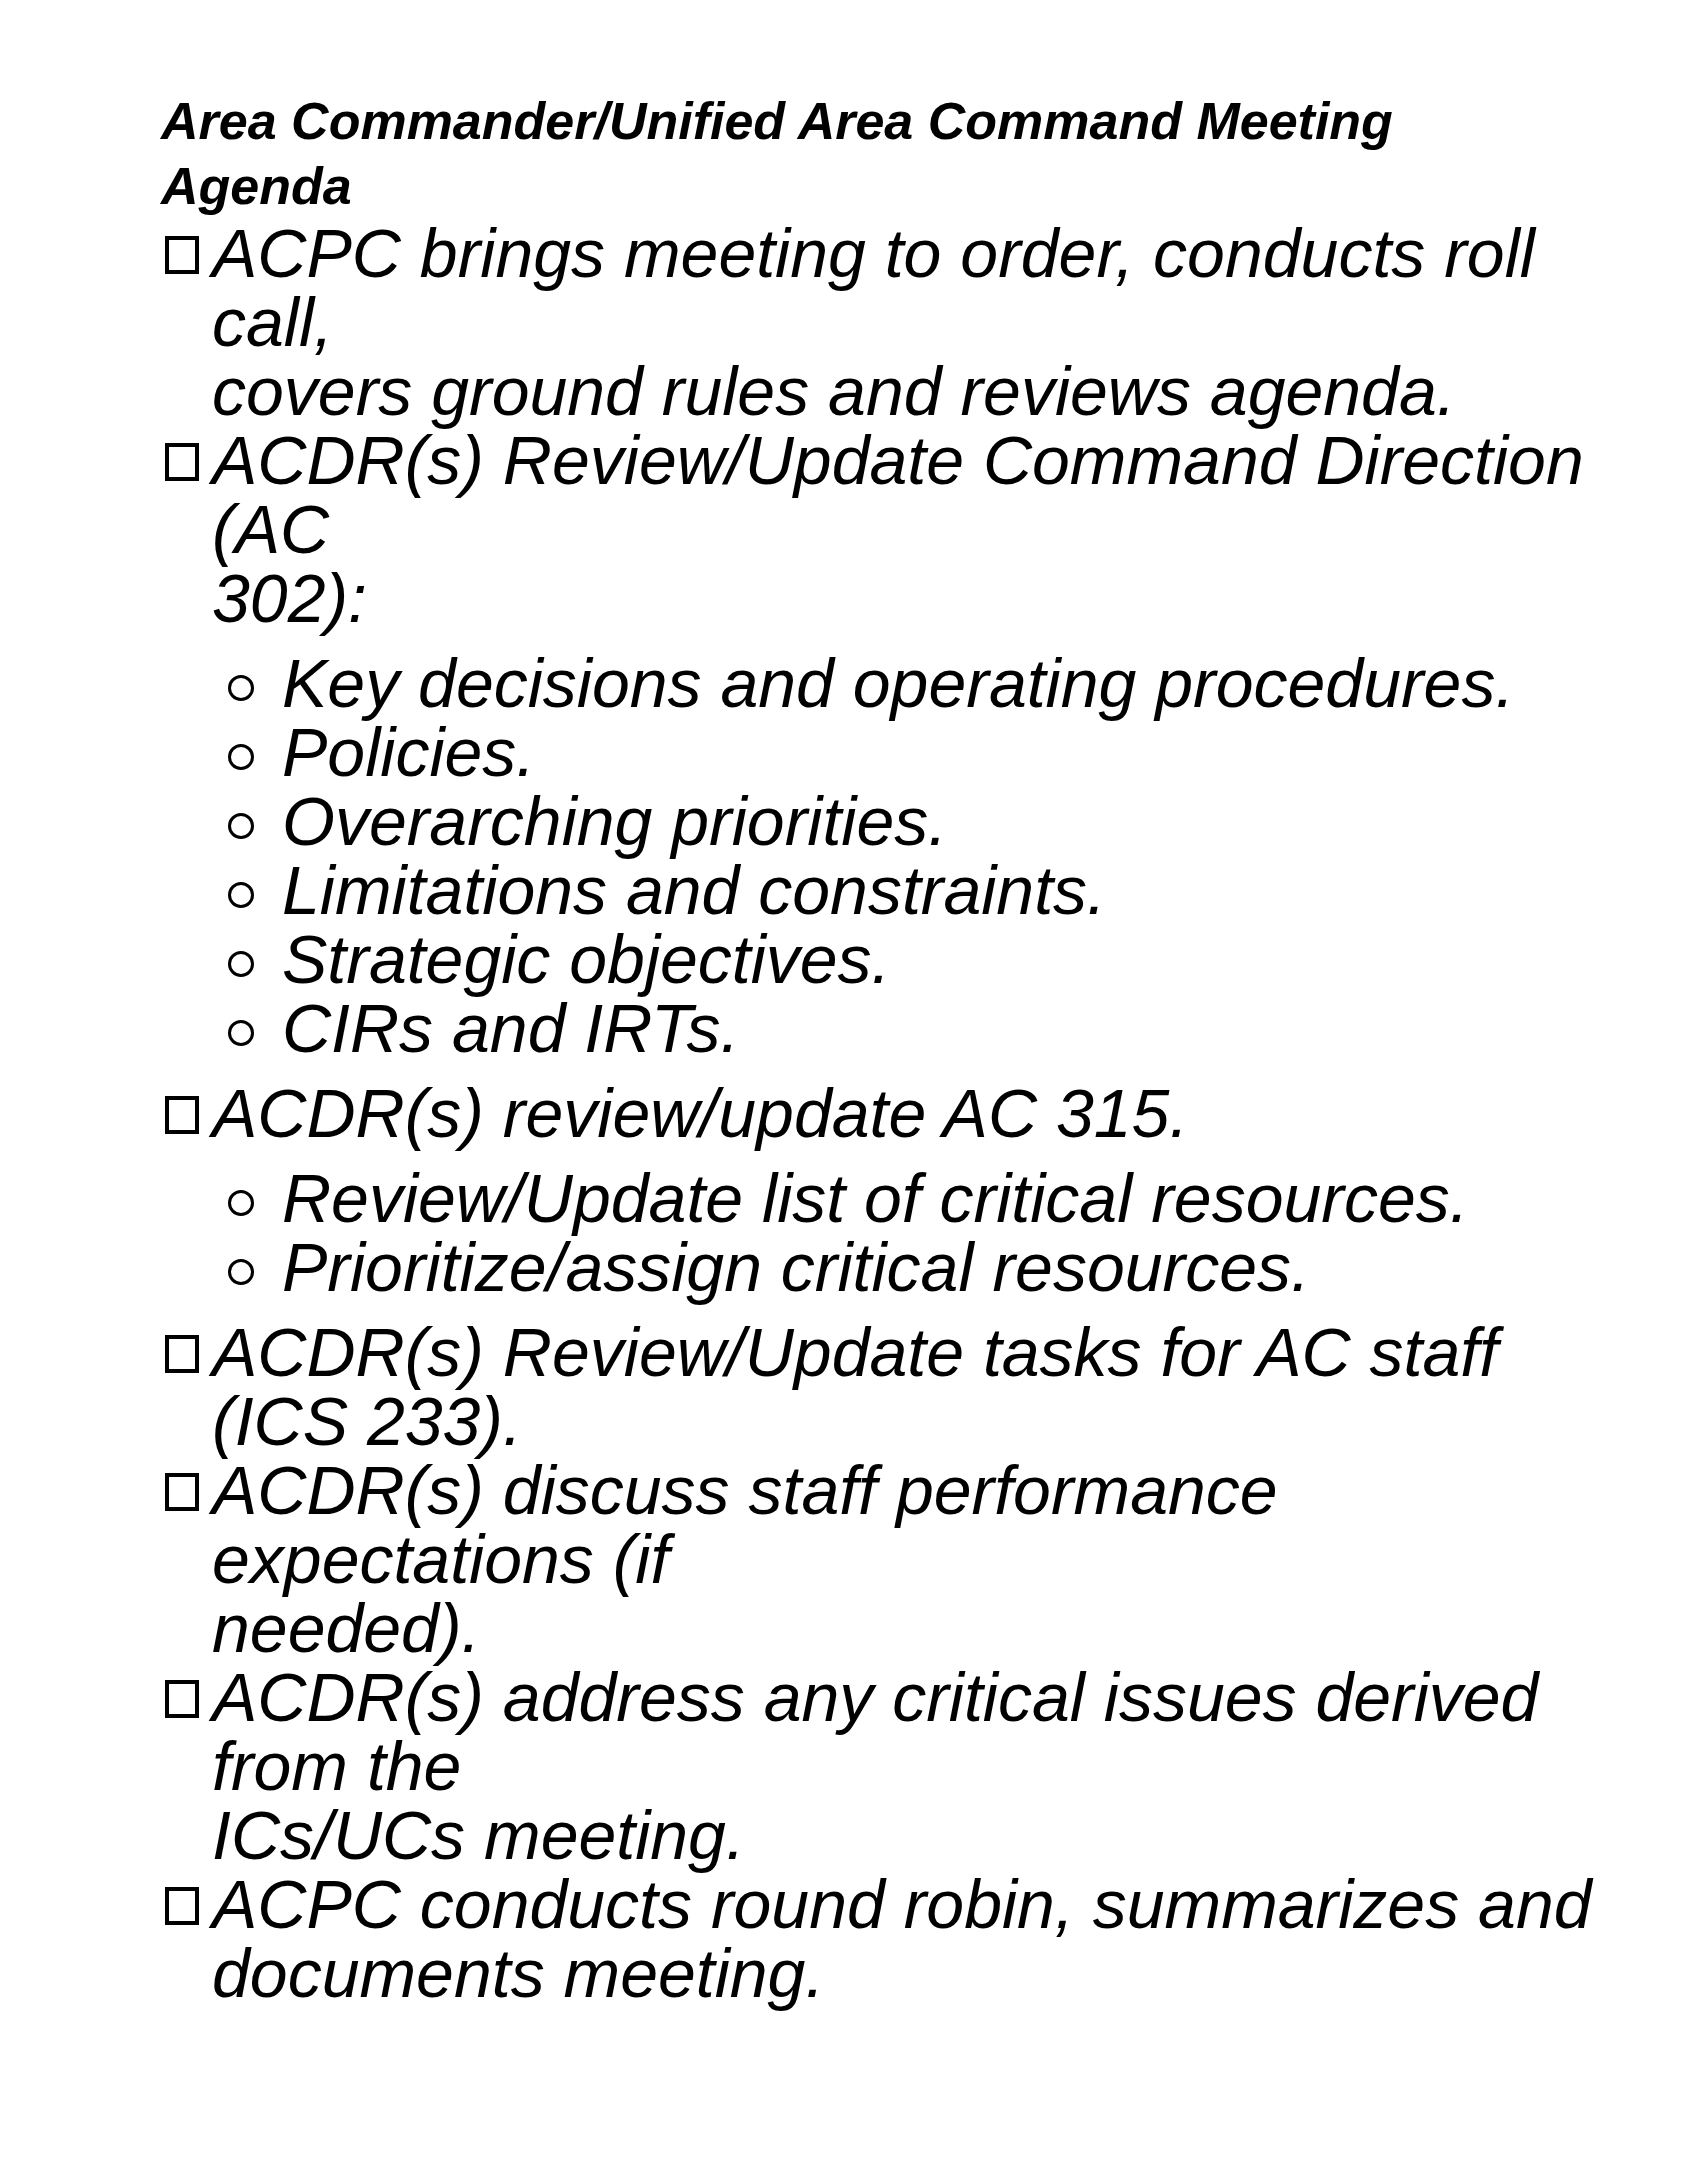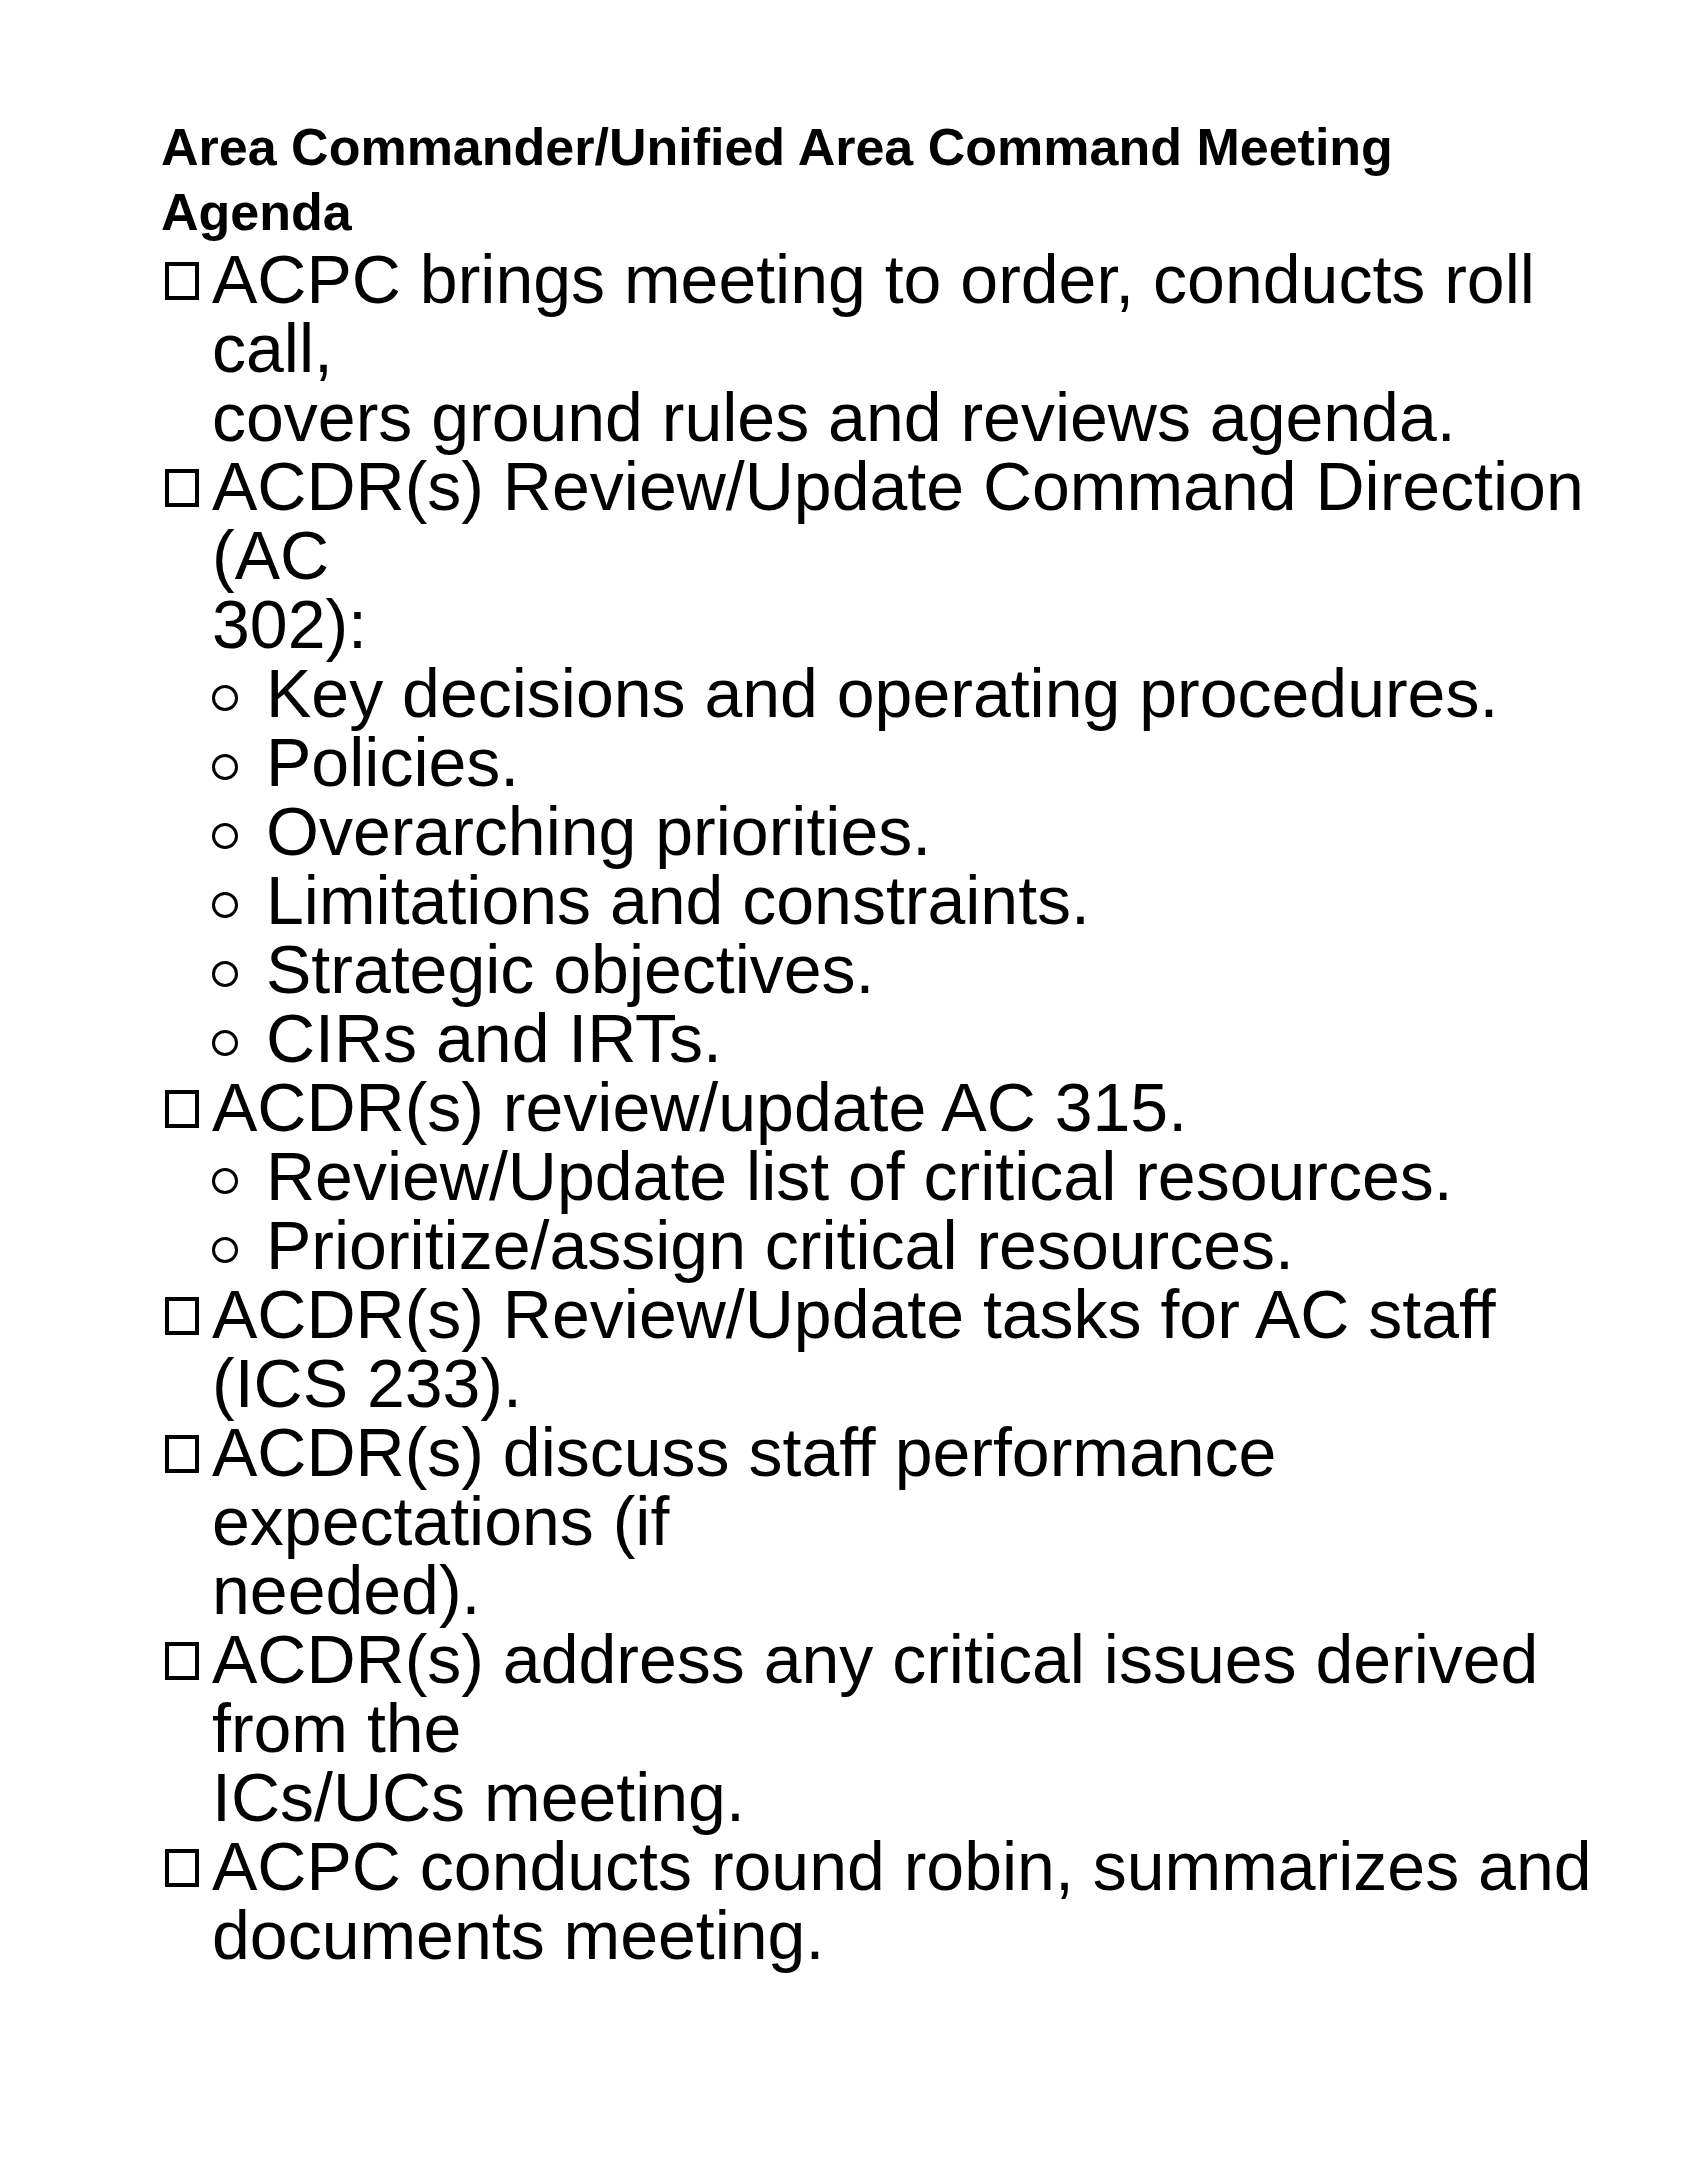--- a/index.html
+++ b/index.html
@@ -8,22 +8,23 @@
     background: #ffffff;
   }
   .page {
     position: relative;
     width: 1683px;
     height: 2178px;
     background: #ffffff;
     color: #000000;
     font-family: "Liberation Sans", "DejaVu Sans", sans-serif;
     box-sizing: border-box;
-    padding: 115px 89px 0 161px;
+    padding: 89px 89px 0 161px;
     overflow: hidden;
+    font-style: italic;
   }
   .doc-title {
     margin: 0;
     font-size: 52px;
     font-weight: bold;
     line-height: 65px;
     white-space: pre-wrap;
     letter-spacing: 0;
   }
   .checklist {
@@ -48,21 +49,21 @@
   }
   .item-body {
     flex: 1 1 auto;
     min-width: 0;
   }
   .item-text {
     white-space: pre-wrap;
   }
   .sublist {
     list-style: none;
-    margin: 0;
+    margin: 16px;
     padding: 0;
   }
   .sub-item {
     display: flex;
     align-items: flex-start;
   }
   .circle {
     flex: 0 0 auto;
     width: 26px;
     height: 26px;

